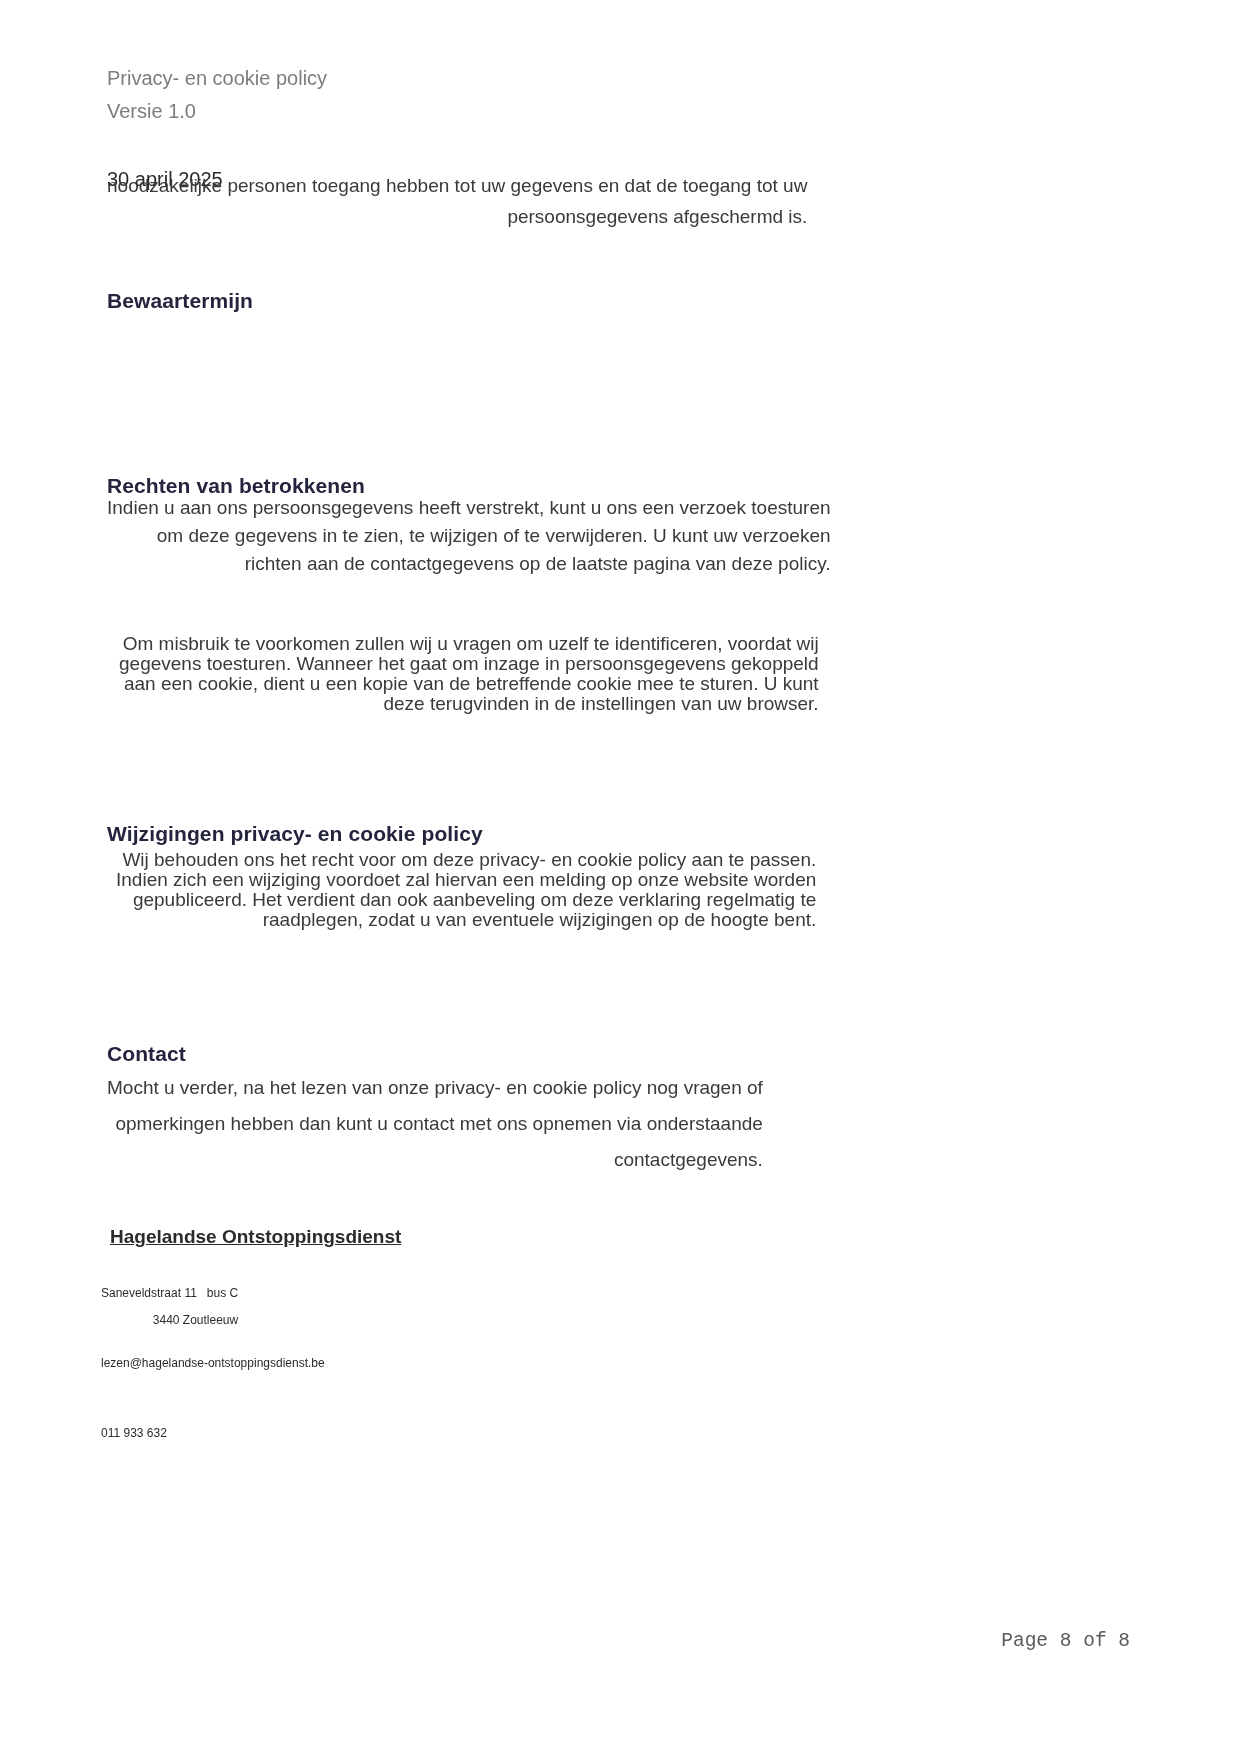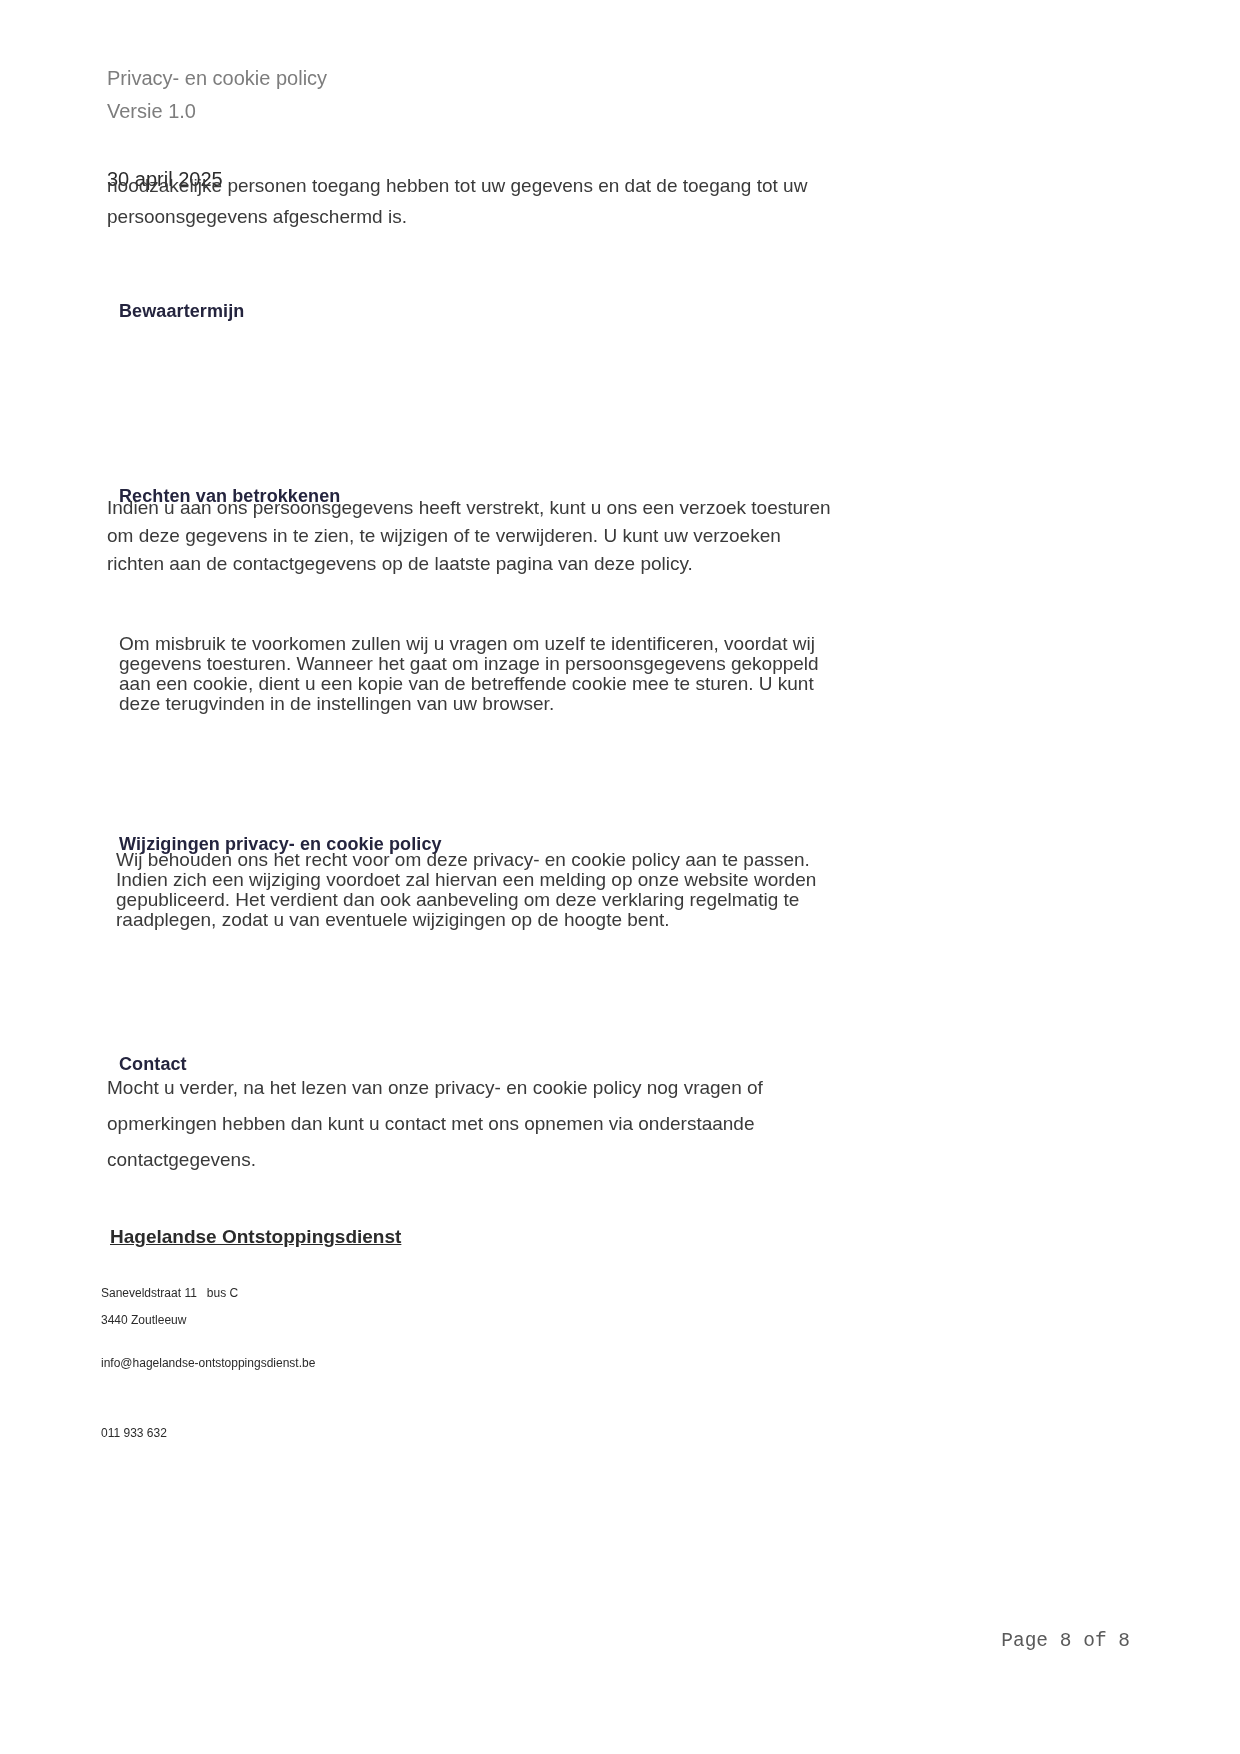--- a/index.html
+++ b/index.html
@@ -7,37 +7,38 @@
     padding: 0;
     background: #ffffff;
   }
   .page {
     position: relative;
     width: 1240px;
     height: 1754px;
     background: #ffffff;
     font-family: "Liberation Sans", "DejaVu Sans", sans-serif;
     overflow: hidden;
+    text-align: right;
   }
   .abs { position: absolute; left: 107px; }
   .txt {
     white-space: pre-wrap;
     color: var(--body, #3a3a3a);
     font-size: 19px;
   }
   .muted { color: var(--muted, #7d7d7d); }
   .meta-line {
     font-size: 20px;
     line-height: 28px;
     white-space: pre-wrap;
   }
   .date-line { color: var(--ink, #333333); margin-top: 36px; }
   .heading {
-    margin: 12px;
-    font-size: 18px;
+    margin: 0;
+    font-size: 21px;
     font-weight: bold;
     color: var(--heading, #24243e);
     letter-spacing: 0.1px;
     white-space: pre-wrap;
   }
   .lh31 { line-height: 31px; }
   .lh37 { line-height: 37px; }
   .lh28 { line-height: 28px; }
   .lh35 { line-height: 20px; margin-left: 9px; }
   .lh36 { line-height: 36px; }
@@ -105,19 +106,19 @@
 
   <div class="abs txt lh36" style="top:1070px">Mocht u verder, na het lezen van onze privacy- en cookie policy nog vragen of
 opmerkingen hebben dan kunt u contact met ons opnemen via onderstaande
 contactgegevens.</div>
 
   <div class="abs company" style="top:1226px">Hagelandse Ontstoppingsdienst</div>
 
   <div class="abs contact-line addr" style="top:1280px">Saneveldstraat 11   bus C
 3440 Zoutleeuw</div>
 
-  <div class="abs contact-line" style="top:1356px">info@hagelandse-ontstoppingsdienst.be</div>
+  <div class="abs contact-line" style="top:1356px">lezen@hagelandse-ontstoppingsdienst.be</div>
 
   <div class="abs contact-line" style="top:1426px">011 933 632</div>
 
   <div class="footer">Page 8 of 8</div>
 
 </div>
 
 </body></html>

